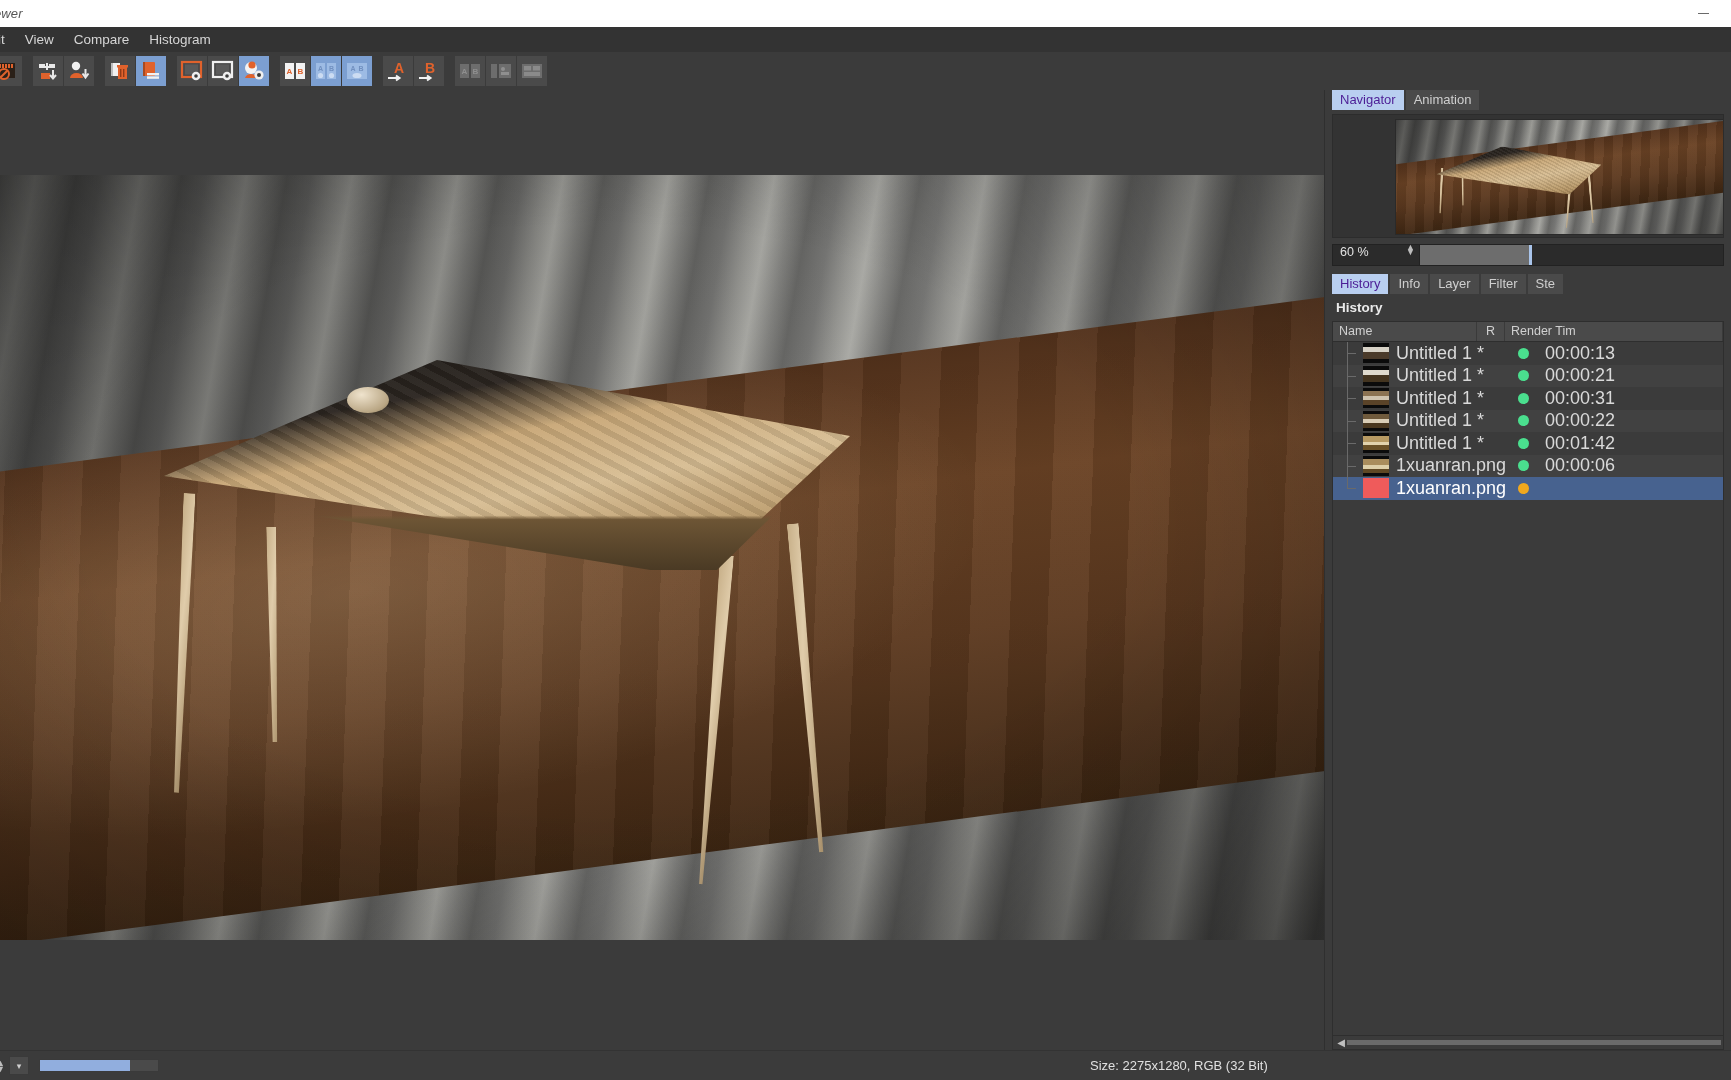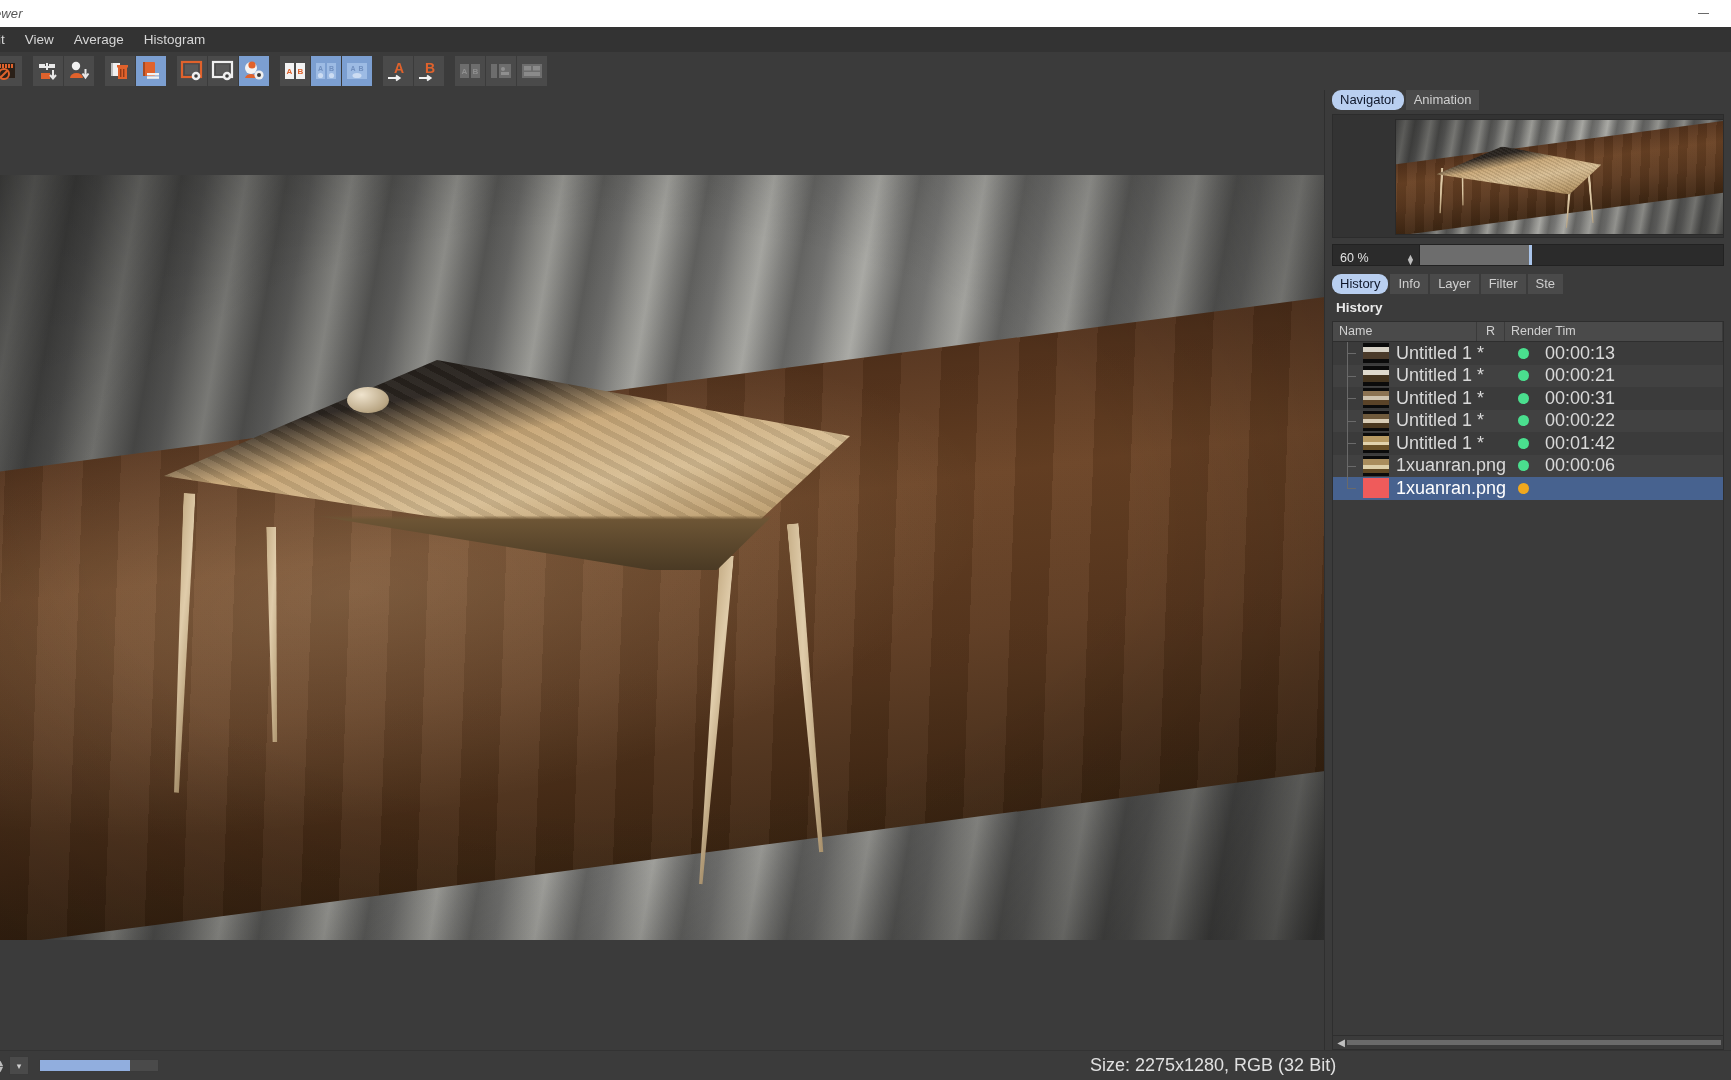--- a/index.html
+++ b/index.html
@@ -130,36 +130,36 @@
   #rightpanel {
     position: absolute; left: 1325px; top: 90px; width: 406px; height: 960px;
     background: #3b3b3b; padding: 0; display:flex; flex-direction:column;
   }
   .panelbox { background:#3b3b3b; }
   .tabrow { display:flex; align-items:flex-end; height:20px; margin-left: 7px; }
   .tab {
     font-size: 13px; color: #cfcfcf; padding: 2px 8px 3px 8px; background:#4a4a4a;
     margin-right: 2px; white-space: nowrap;
   }
-  .tab.active { background:#b9cff0; color:#0f172a;border-radius:9px; }
+  .tab.active { background:#b9cff0; color:#4c1d95; }
 
   .navbox {
     margin: 4px 7px 0 7px; background:#333333; height: 124px; position:relative;
     border: 1px solid #2c2c2c; display:flex; align-items:center; justify-content:flex-start;
     overflow:hidden;
   }
   .navthumb {
     position:absolute; left:62px; top:4px; width:330px; height:116px;
     overflow:hidden; border: 1px solid #2a2a2a;
   }
 
   .zoomrow { display:flex; align-items:center; margin: 6px 7px 0 7px; height: 22px; }
   .zoomfield {
     width: 88px; height: 22px; background:#2b2b2b; border:1px solid #222;
-    display:flex; align-items:flex-end; justify-content:space-between;
+    display:flex; align-items:flex-start; justify-content:space-between;
     padding: 0 4px 0 7px; color:#e2e2e2; font-size:12.5px;
   }
   .spin { display:flex; flex-direction:column; line-height:5px; color:#bdbdbd; font-size:9px; }
   .zoomslider { flex:1; height: 22px; background:#2b2b2b; border:1px solid #222; border-left:none; position:relative; }
   .zoomfill { position:absolute; left:0; top:0; bottom:0; width:36%; background:#6d6d6d; }
   .zoomhandle { position:absolute; top:0; bottom:0; left:36%; width:3px; background:#a9c4ea; }
 
   .histpanel { margin: 8px 7px 0 7px; background:#3b3b3b; flex:1; display:flex; flex-direction:column; }
   .histtitle { font-size:13.5px; color:#eaeaea; font-weight:bold; padding: 6px 0 6px 4px; }
   .listbox { background:#3b3b3b; border:1px solid #2e2e2e; flex:1; display:flex; flex-direction:column; }
@@ -198,40 +198,40 @@
   .sb-drop {
     width:20px; height:19px; background:#4a4a4a; border:1px solid #3a3a3a;
     display:flex; align-items:center; justify-content:center; color:#d0d0d0; font-size:9px;
     margin-left:4px;
   }
   .sb-prog {
     width:120px; height:13px; background:#4a4a4a; border:1px solid #3a3a3a; margin-left:10px; position:relative;
   }
   .sb-progfill { position:absolute; left:0; top:0; bottom:0; width:76%; background:#91aede; }
   .sb-text { font-size:13px; color:#e0e0e0; margin-left:14px; white-space:nowrap; }
-  .sb-size { font-size:18px; color:#e0e0e0; position:absolute; left:1090px; }
+  .sb-size { font-size:13px; color:#e0e0e0; position:absolute; left:1090px; }
 
   .divider-v { position:absolute; left:1324px; top:90px; width:1px; height:960px; background:#2f2f2f; }
 </style>
 </head>
 <body>
 
 <div id="titlebar">
   <div class="title">ewer</div>
   <div class="winbtns">
     <div class="winbtn">
         <span class="minglyph"></span>
       </div>
   </div>
 </div>
 
 <div id="menubar">
   <div class="mitem">it</div>
   <div class="mitem">View</div>
-  <div class="mitem">Average</div>
+  <div class="mitem">Compare</div>
   <div class="mitem">Histogram</div>
 </div>
 
 <div id="toolbar">
 
   <div class="tgroup first">
     <div class="tbtn">
       <span>
         <svg width="22" height="22" viewBox="0 0 22 22">
           <rect x="2" y="3" width="17" height="15" fill="#2a2018"></rect>

